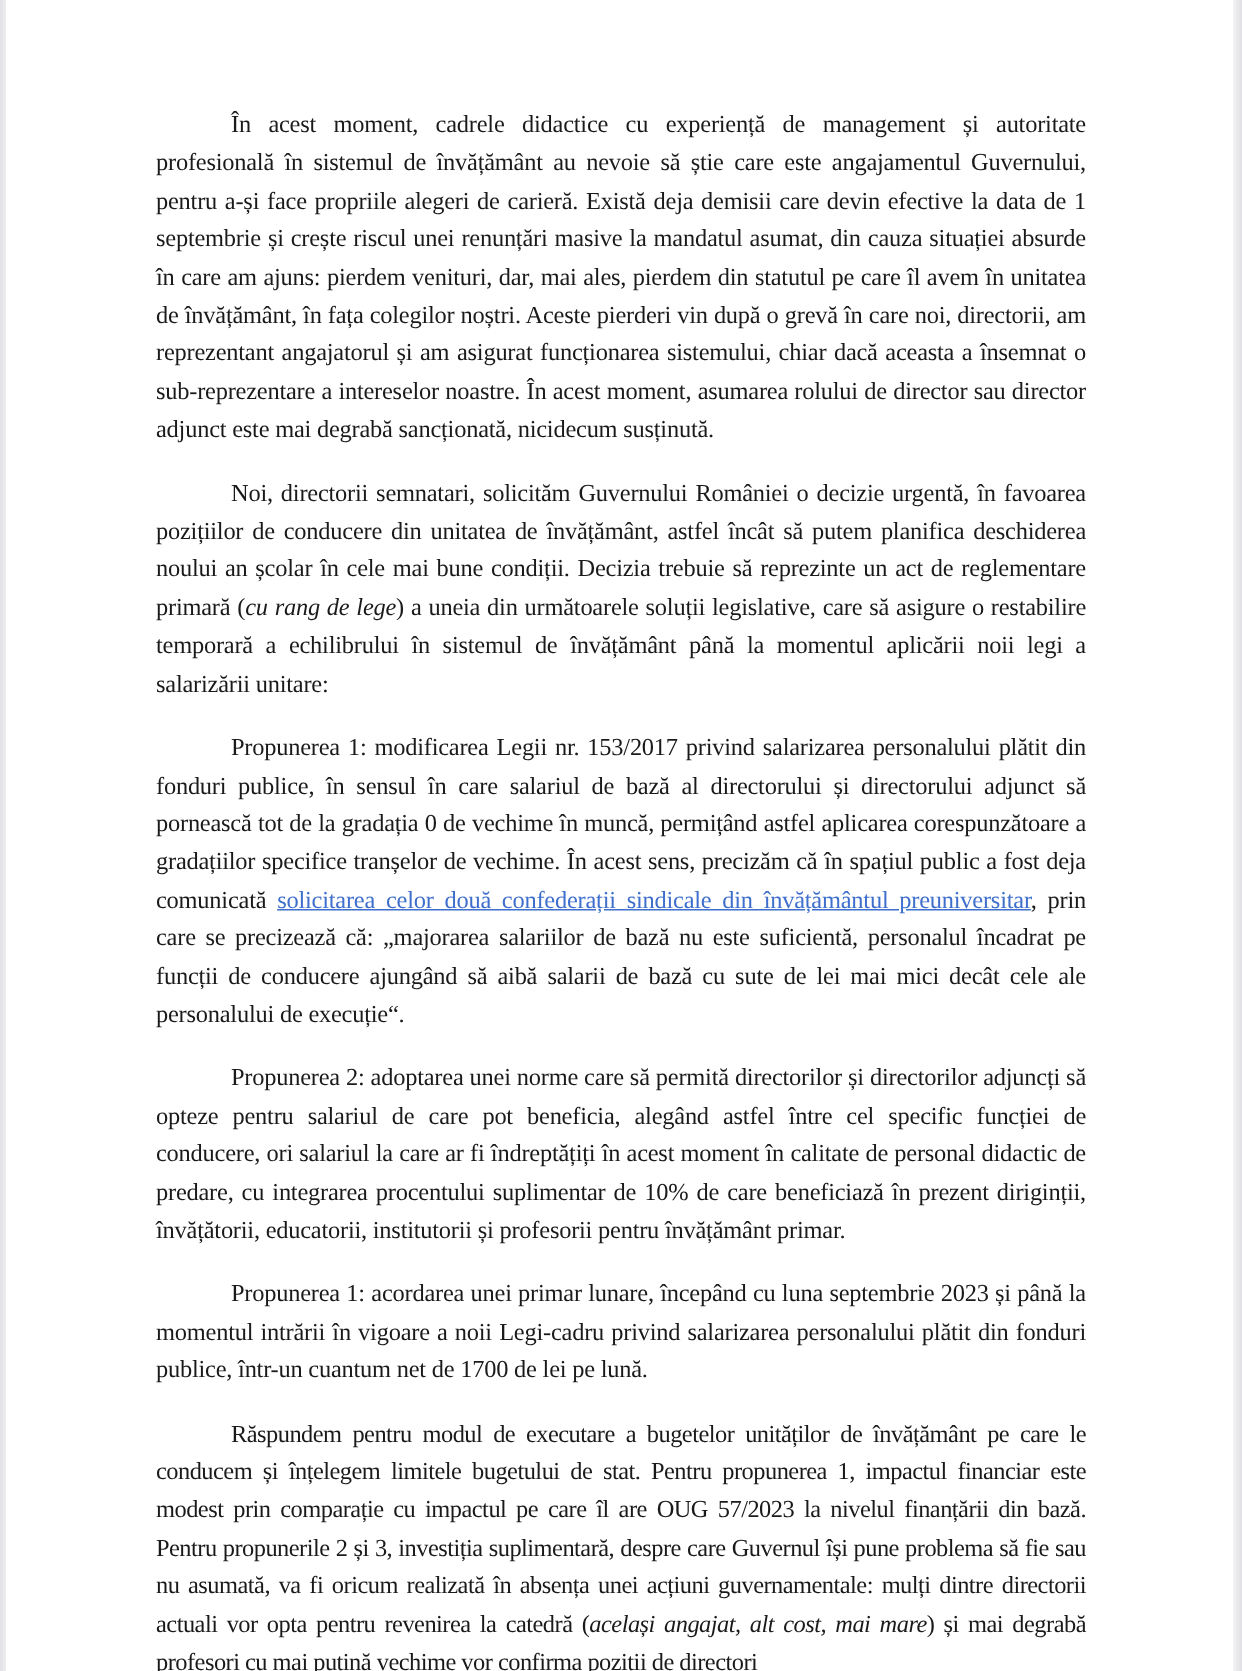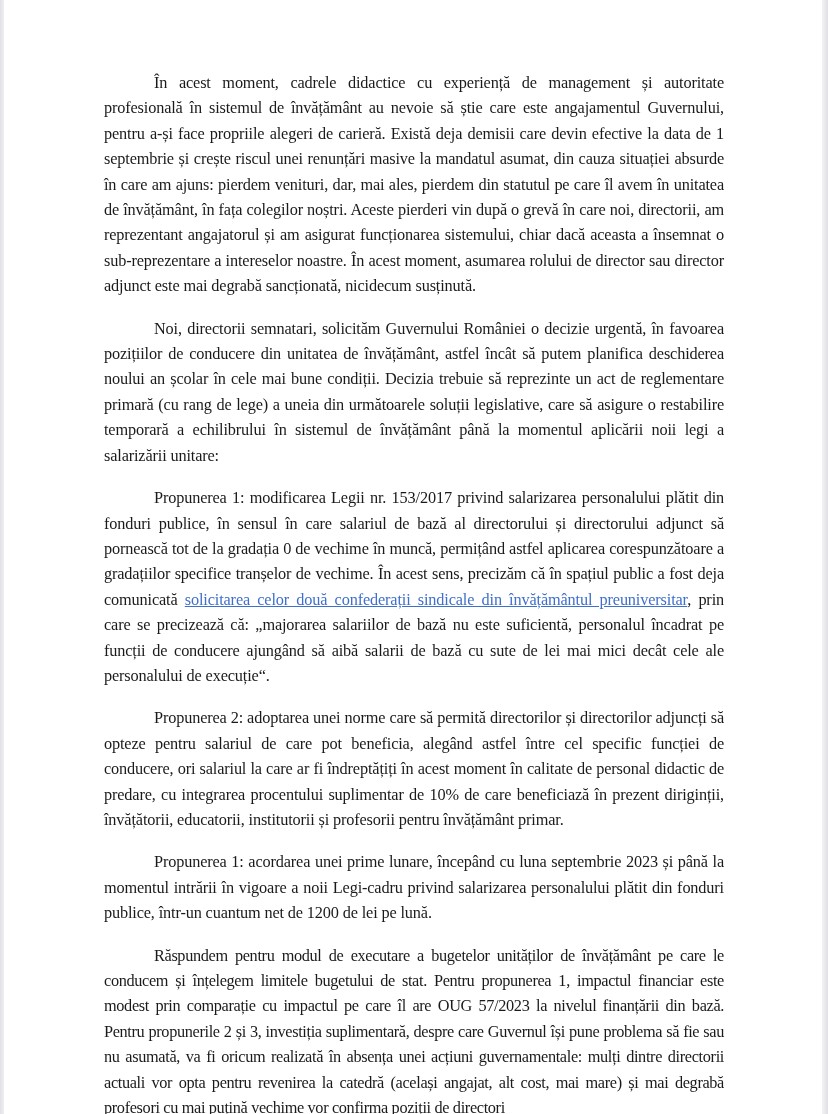--- a/index.html
+++ b/index.html
@@ -39,34 +39,34 @@
       line-height: 25.4px;
       text-align: justify;
       text-indent: 50px;
       letter-spacing: -0.15px;
       word-spacing: 0px;
     }
     .para.tight {
       letter-spacing: -0.35px;
     }
     .b { font-weight: normal; }
-    .i { }
+    .i { font-style: italic; }
     .link {
       color: #3f6fcc;
       text-decoration: underline;
       text-decoration-color: #3f6fcc;
       cursor: pointer;
     }
   </style>
 </head>
 <body>
 
 <div class="edge-left"></div>
 <div class="edge-right"></div>
 
 <div class="page">
   <p class="para"><span>În acest moment, cadrele didactice cu experiență de management și autoritate profesională în sistemul de învățământ au nevoie să știe care este angajamentul Guvernului, pentru a-și face propriile alegeri de carieră. Există deja demisii care devin efective la data de 1 septembrie și crește riscul unei </span><span class="b">renunțări masive la mandatul asumat</span><span>, din cauza situației absurde în care am ajuns: </span><span class="b">pierdem venituri, dar, mai ales, pierdem din statutul pe care îl avem în unitatea de învățământ, în fața colegilor noștri. Aceste pierderi vin după o grevă în care noi, directorii, am reprezentant angajatorul și am asigurat funcționarea sistemului, chiar dacă aceasta a însemnat o sub-reprezentare a intereselor noastre.</span><span> În acest moment, </span><span class="b">asumarea rolului de director sau director adjunct este mai degrabă sancționată, nicidecum susținută.</span></p>
   <p class="para"><span>Noi, directorii semnatari, solicităm Guvernului României o decizie urgentă, în favoarea pozițiilor de conducere din unitatea de învățământ, astfel încât să putem planifica deschiderea noului an școlar în cele mai bune condiții. Decizia trebuie să reprezinte un act de reglementare primară (</span><span class="i">cu rang de lege</span><span>) a uneia din următoarele soluții legislative, care să asigure o restabilire temporară a echilibrului în sistemul de învățământ până la momentul aplicării noii legi a salarizării unitare:</span></p>
   <p class="para"><span class="b">Propunerea 1</span><span>: modificarea Legii nr. 153/2017 privind salarizarea personalului plătit din fonduri publice, în sensul în care salariul de bază al directorului și directorului adjunct să pornească tot de la gradația 0 de vechime în muncă, </span><span class="b">permițând astfel aplicarea corespunzătoare a gradațiilor specifice tranșelor de vechime</span><span>. În acest sens, precizăm că în spațiul public a fost deja comunicată </span><a class="link" style="color: rgb(63, 111, 204);">solicitarea celor două confederații sindicale din învățământul preuniversitar</a><span>, prin care se precizează că: </span><span class="b">„majorarea salariilor de bază nu este suficientă, personalul încadrat pe funcții de conducere ajungând să aibă salarii de bază cu sute de lei mai mici decât cele ale personalului de execuție“</span><span>.</span></p>
   <p class="para"><span class="b">Propunerea 2</span><span>: adoptarea unei norme care să permită directorilor și directorilor adjuncți </span><span class="b">să opteze pentru salariul de care pot beneficia</span><span>, alegând astfel între cel specific funcției de conducere, ori salariul la care ar fi îndreptățiți în acest moment în calitate de personal didactic de predare, cu integrarea procentului suplimentar de 10% de care beneficiază în prezent diriginții, învățătorii, educatorii, institutorii și profesorii pentru învățământ primar.</span></p>
-  <p class="para"><span class="b">Propunerea 1</span><span>: </span><span class="b">acordarea unei prime lunare</span><span>, începând cu luna septembrie 2023 și până la momentul intrării în vigoare a noii Legi-cadru privind salarizarea personalului plătit din fonduri publice, </span><span class="b">într-un cuantum net de 1200 de lei pe lună</span><span>.</span></p>
+  <p class="para"><span class="b">Propunerea 1</span><span>: </span><span class="b">acordarea unei primar lunare</span><span>, începând cu luna septembrie 2023 și până la momentul intrării în vigoare a noii Legi-cadru privind salarizarea personalului plătit din fonduri publice, </span><span class="b">într-un cuantum net de 1700 de lei pe lună</span><span>.</span></p>
   <p class="para tight"><span>Răspundem pentru modul de executare a bugetelor unităților de învățământ pe care le conducem și înțelegem limitele bugetului de stat. Pentru propunerea 1, impactul financiar este modest prin comparație cu impactul pe care îl are OUG 57/2023 la nivelul finanțării din bază. Pentru propunerile 2 și 3, investiția suplimentară, despre care Guvernul își pune problema să fie sau nu asumată, </span><span class="b">va fi oricum realizată în absența unei acțiuni guvernamentale</span><span>: </span><span class="b">mulți dintre directorii actuali vor opta pentru revenirea la catedră</span><span> (</span><span class="i">același angajat, alt cost, mai mare</span><span>) și mai degrabă profesori cu mai puțină vechime vor confirma poziții de directori</span></p>
 </div>
 
 </body></html>

